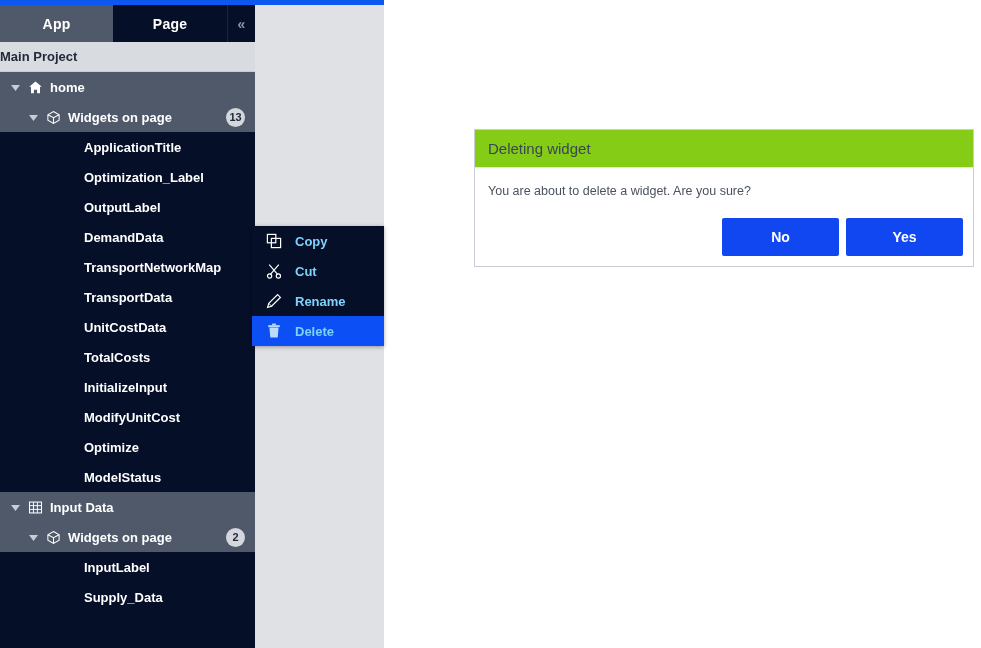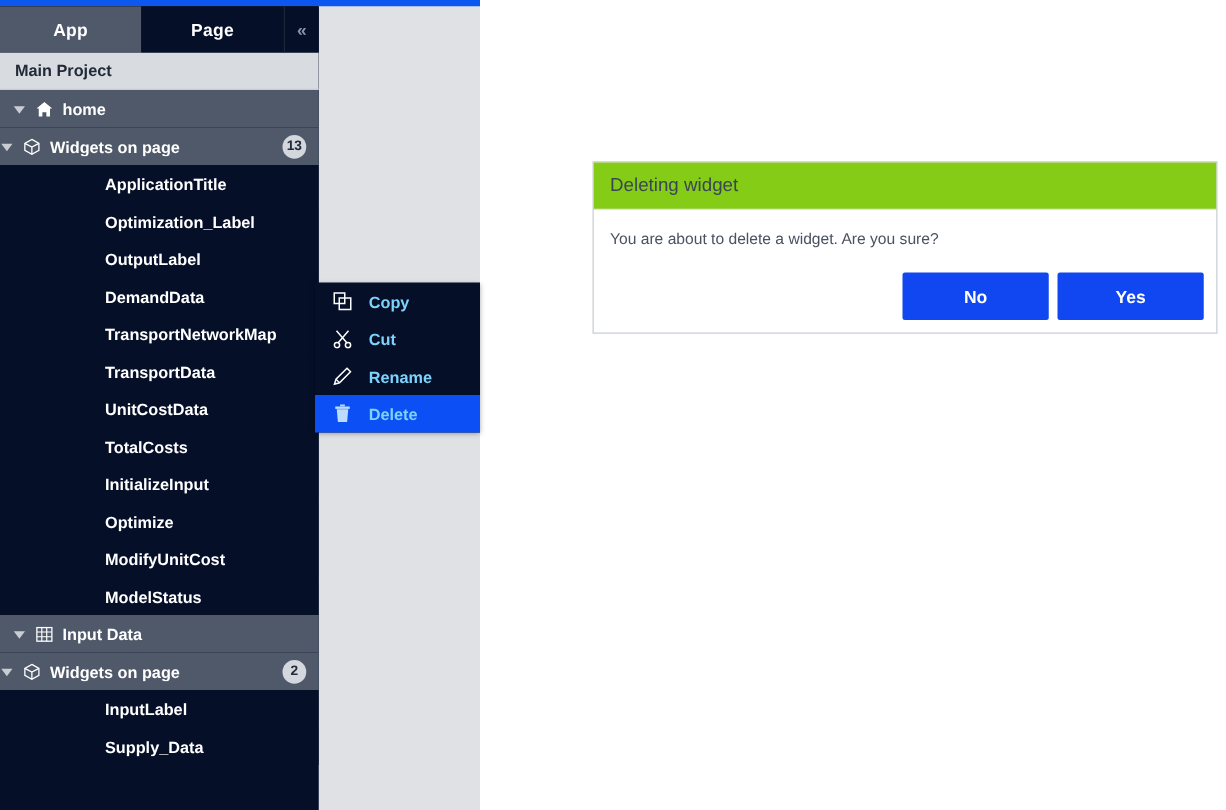--- a/index.html
+++ b/index.html
@@ -49,21 +49,20 @@
     width: 28px; display: flex; align-items: center; justify-content: center;
     background: #050f28; color: #8d95a5; font-size: 14px; font-weight: bold;
     border-left: 1px solid #1d2639;
   }
 
   
   .project-row {
     height: 30px; width: 255px;
     background: #d8dbe0;
     display: flex; align-items: center;
-    padding-left: 12px;
     font-size: 13px; font-weight: bold; color: #222a38;
     border-bottom: 1px solid #c8ccd3;
   }
 
   
   .tree { width: 255px; }
   .row {
     position: relative;
     height: 30px; width: 255px;
     display: flex; align-items: center;
@@ -94,21 +93,21 @@
     margin-right: 10px;
   }
   .kebab {
     flex: none; width: 16px; margin-right: 8px;
     display: flex; flex-direction: column; align-items: center; gap: 2px;
   }
   .kebab i { display: block; width: 3px; height: 3px; border-radius: 50%; background: #ffffff; }
 
   
   .ind0 { padding-left: 10px; }
-  .ind1 { }
+  .ind1 { padding-left: 28px; }
   .ind2 { padding-left: 84px; }
 
   
   .ctxmenu {
     position: absolute; left: 252px; top: 226px;
     width: 132px; height: 120px;
     background: #050f28;
     box-shadow: 0 1px 4px rgba(0,0,0,.35);
     z-index: 20;
   }
@@ -234,24 +233,24 @@
         <div class="row leaf ind2">
           <span class="row-label">UnitCostData</span>
         </div>
         <div class="row leaf ind2">
           <span class="row-label">TotalCosts</span>
         </div>
         <div class="row leaf ind2">
           <span class="row-label">InitializeInput</span>
         </div>
         <div class="row leaf ind2">
+          <span class="row-label">ModifyUnitCost</span>
+        </div>
+        <div class="row leaf ind2">
           <span class="row-label">Optimize</span>
-        </div>
-        <div class="row leaf ind2">
-          <span class="row-label">ModifyUnitCost</span>
         </div>
         <div class="row leaf ind2">
           <span class="row-label">ModelStatus</span>
         </div>
         <div class="row group ind0">
           <span class="twisty">
             <svg width="11" height="11" viewBox="0 0 11 11">
               <path fill="#c9ccd3" d="M1 3h9L5.5 9z"></path>
             </svg>
           </span>

